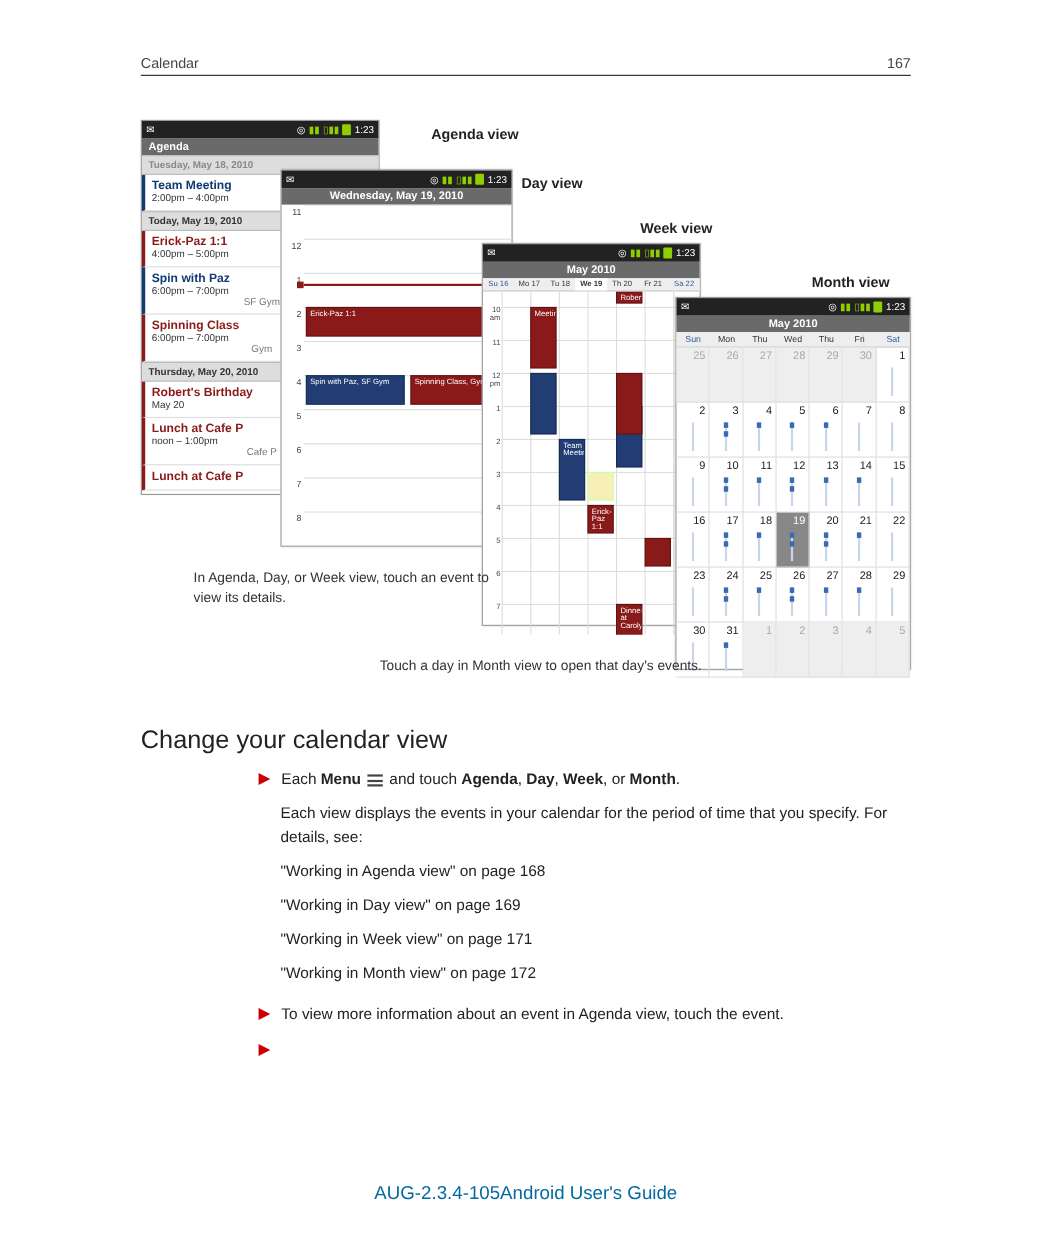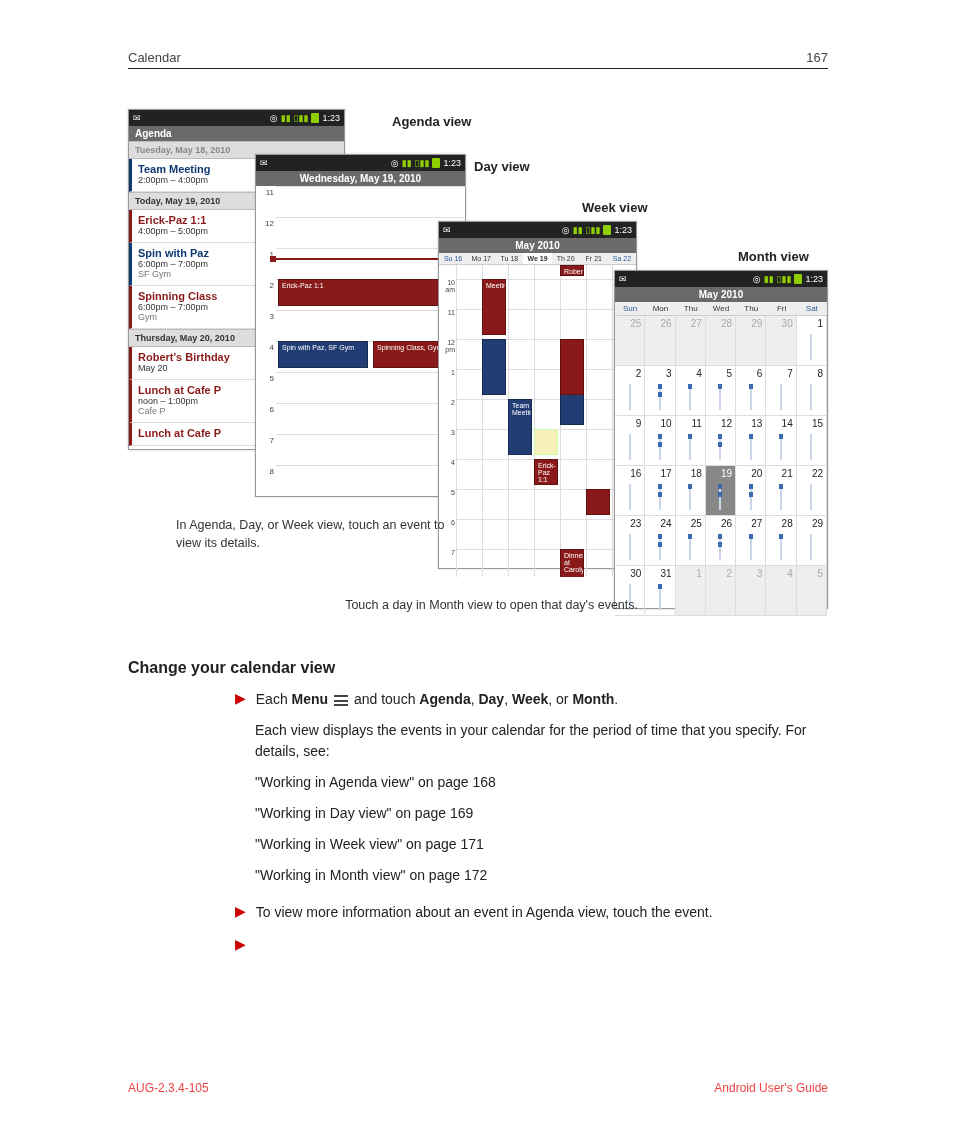--- a/index.html
+++ b/index.html
@@ -27,23 +27,23 @@
     border-bottom: 1px solid #222;
     padding-bottom: 3px;
     margin-bottom: 40px;
   }
   .footer-row {
     position: absolute;
     bottom: 0;
     left: 0;
     width: 100%;
     display: flex;
-    justify-content: space-between;
-    font-size: 12px;
-    color: #ef4444;
+    justify-content: center;
+    font-size: 17px;
+    color: #0369a1;
   }
 
   
   .label-agenda { position: absolute; left: 226px; top: 5px; font-weight: bold; font-size: 13px; margin-left: 38px; }
   .label-day    { position: absolute; left: 346px; top: 50px; font-weight: bold; font-size: 13px; }
   .label-week   { position: absolute; left: 454px; top: 91px; font-weight: bold; font-size: 13px; }
   .label-month  { position: absolute; left: 610px; top: 140px; font-weight: bold; font-size: 13px; }
 
   .screens { position: relative; width: 700px; height: 510px; }
   .caption-left {
@@ -103,21 +103,21 @@
     background: #ddd; color: #333; font-weight: bold;
     padding: 3px 6px; font-size: 9px; border-top: 1px solid #bbb; border-bottom: 1px solid #bbb;
   }
   .agenda .old { color: #888; }
   .agenda .ev { padding: 4px 6px 6px 6px; border-bottom: 1px solid #ddd; border-left: 3px solid transparent; }
   .agenda .ev.blue { border-left-color: #103a72; }
   .agenda .ev.red { border-left-color: #8a1a1a; }
   .agenda .ev .name.blue { color: #103a72; font-weight: bold; font-size: 11px; }
   .agenda .ev .name.red  { color: #8a1a1a; font-weight: bold; font-size: 11px; }
   .agenda .ev .sub { color: #333; font-size: 9px; }
-  .agenda .ev .sub2 { color: #777; font-size: 9px; }
+  .agenda .ev .sub2 { color: #777; font-size: 9px; text-align: center; }
 
   
   .day { left: 127px; top: 45px; width: 211px; height: 343px; }
   .day .hours { position: relative; width: 100%; height: 310px; overflow: hidden; }
   .hr { position: absolute; left: 0; width: 18px; text-align: right; font-size: 8px; color: #444; }
   .hline { position: absolute; left: 20px; right: 0; border-top: 1px solid #ddd; }
   .redline { position: absolute; left: 20px; right: 0; border-top: 2px solid #8a1a1a; }
   .redline::before { content:''; position:absolute; left:-6px; top:-4px; width:6px; height:6px; background:#8a1a1a; }
   .dblock { position: absolute; font-size: 7px; color: #fff; padding: 2px 3px; overflow: hidden; border: 1px solid rgba(0,0,0,0.3); }
   .blueblk { background: #213d73; }
@@ -154,21 +154,21 @@
   .month .cell .dots span {
     display:block; width:4px; height:5px; background:#3a6ab0;
   }
   .month .cell .bar {
     position:absolute; left:50%; top:18px; width:2px; height:26px;
     background:#c9d6ea; transform:translateX(-50%); z-index:0;
   }
 
   
   .section { margin-top: 40px; }
-  .section h2 { font-size: 16px; font-weight: bold; margin-bottom: 12px; }
+  .section h2 { font-size: 23px; font-weight: normal; margin-bottom: 12px; }
   .bullet { display: flex; gap: 10px; margin-left: 107px; margin-top: 6px; }
   .bullet .arrow { color: #c00; font-size: 14px; line-height: 1.3; }
   .bullet .txt { font-size: 14px; line-height: 1.5; }
   .para { margin-left: 127px; margin-top: 10px; font-size: 14px; line-height: 1.5; }
   .menu-icon {
     display:inline-block; width:14px; height:11px; position:relative; vertical-align:middle;
     border-top:2px solid #444; border-bottom:2px solid #444; margin:0 2px;
   }
   .menu-icon::before {
     content:''; position:absolute; left:0; right:0; top:3px; height:2px; background:#444;

